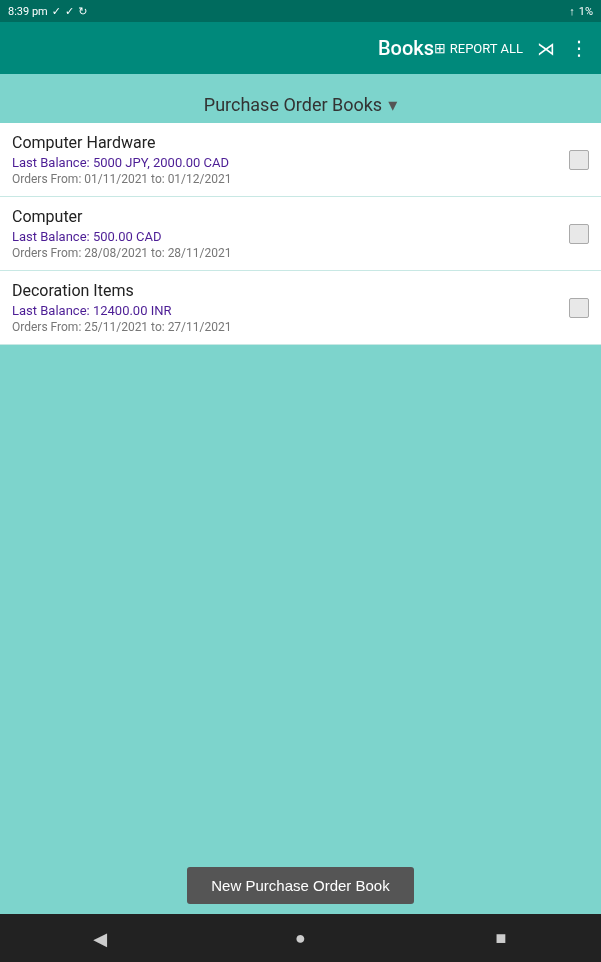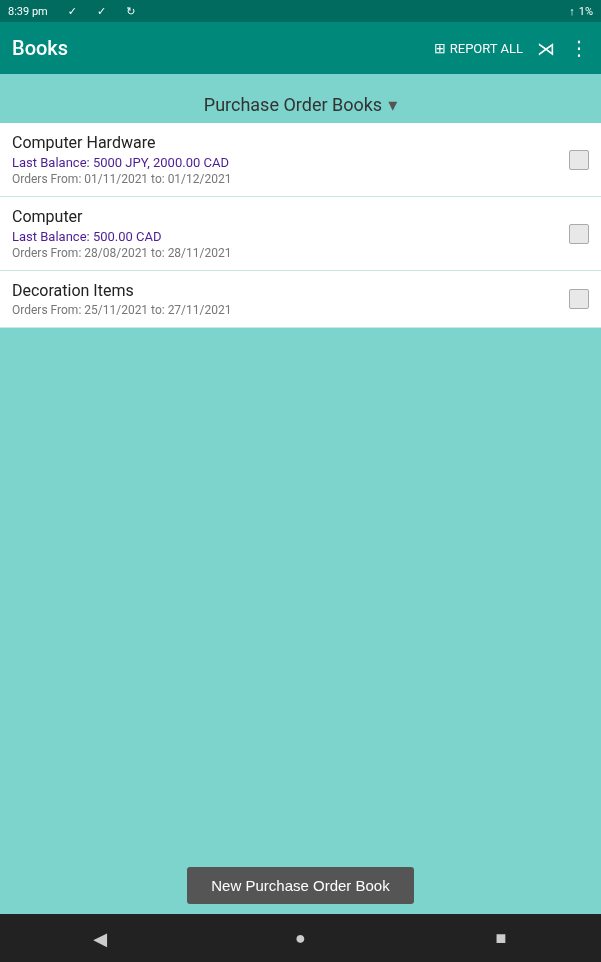--- a/index.html
+++ b/index.html
@@ -17,32 +17,32 @@
     #status-bar {
       background: #006b5e;
       color: #fff;
       font-size: 11px;
       height: 22px;
       display: flex;
       align-items: center;
       justify-content: space-between;
       padding: 0 8px;
     }
-    #status-left { display: flex; align-items: center; gap: 20px; }
+    #status-left { display: flex; align-items: center; gap: 4px; }
     #status-right { display: flex; align-items: center; gap: 4px; }
 
     
     #app-bar {
       background: #00897b;
       color: #fff;
       height: 52px;
       display: flex;
       align-items: center;
       padding: 0 12px;
-      justify-content: space-between;
+      justify-content: flex-end;
     }
     #app-bar-title {
       font-size: 20px;
       font-weight: 500;
       color: #fff;
     }
     #app-bar-actions {
       display: flex;
       align-items: center;
       gap: 14px;
@@ -218,20 +218,21 @@
       <div class="book-item-content">
         <div class="book-name">Computer</div>
         <div class="book-balance">Last Balance:  500.00 CAD</div>
         <div class="book-orders">Orders From:  28/08/2021  to:  28/11/2021</div>
       </div>
       <div class="book-checkbox"></div>
     </div>
     <div class="book-item">
       <div class="book-item-content">
         <div class="book-name">Decoration Items</div>
+        <div class="book-balance">Last Balance:  12400.00 INR</div>
         <div class="book-orders">Orders From:  25/11/2021  to:  27/11/2021</div>
       </div>
       <div class="book-checkbox"></div>
     </div>
   </div>
 
 <div id="empty-area"></div>
 
 <div id="bottom-btn-area">
   <button id="new-purchase-btn">New Purchase Order Book</button>

